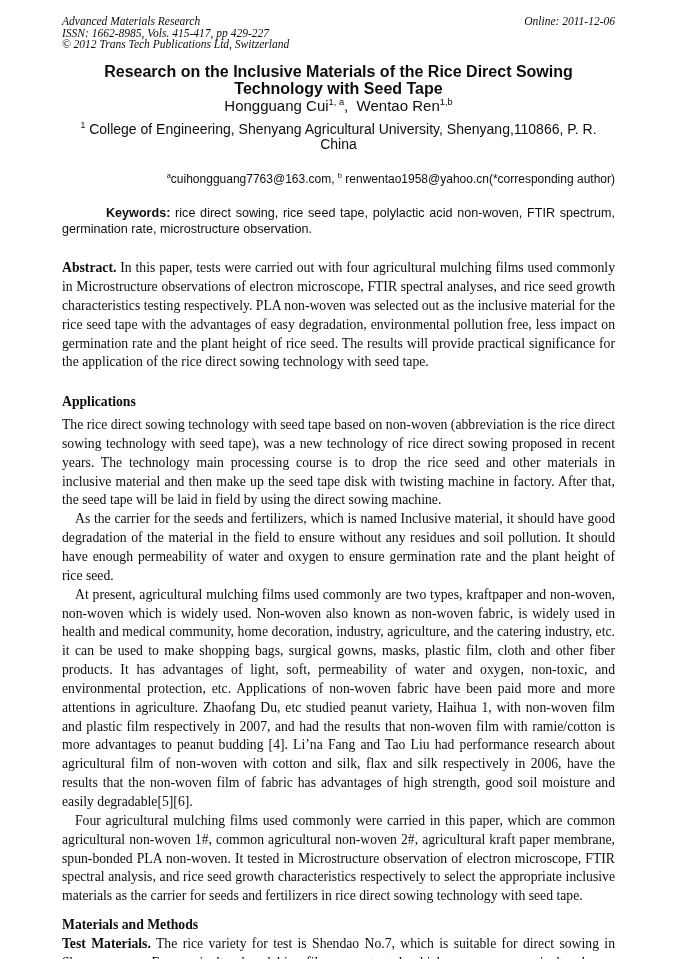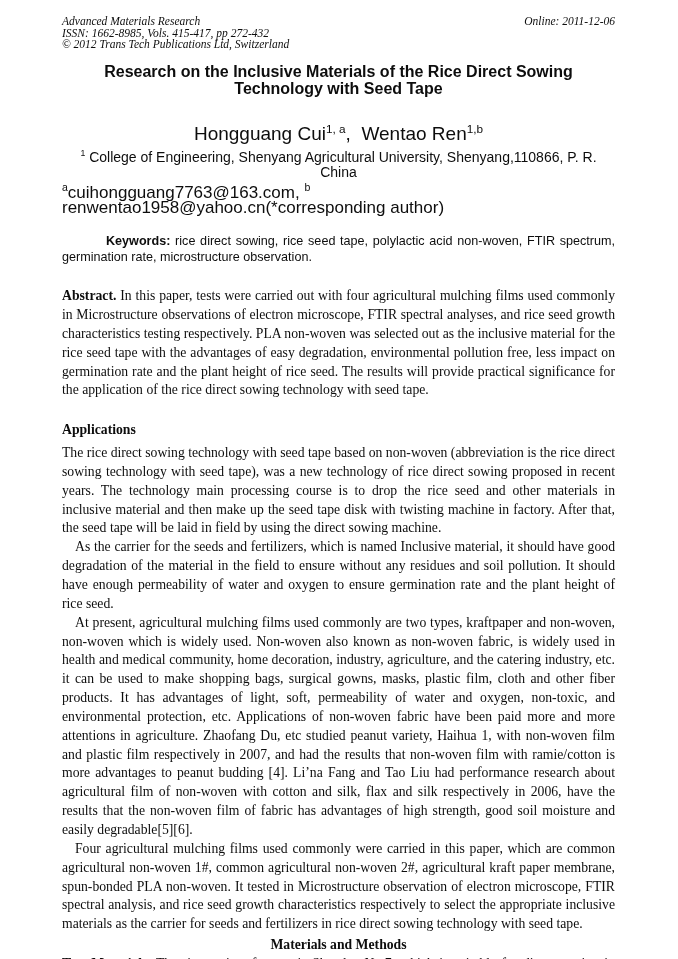--- a/index.html
+++ b/index.html
@@ -29,39 +29,39 @@
   
   .title {
     margin-top: 12px;
     text-align: center;
     font-family: "Liberation Sans", "DejaVu Sans", sans-serif;
     font-weight: bold;
     font-size: 16px;
     line-height: 17px;
   }
   .authors {
-    margin-top: 28px;
+    margin-top: 0;
     text-align: center;
     font-family: "Liberation Sans", "DejaVu Sans", sans-serif;
-    font-size: 19px;
+    font-size: 15px;
     line-height: 18px;
   }
   .authors .sep { white-space: pre; }
   .affiliation {
     margin-top: 7px;
     text-align: center;
     font-family: "Liberation Sans", "DejaVu Sans", sans-serif;
     font-size: 14px;
     line-height: 15px;
   }
   .emails {
-    margin-top: 5px;
-    text-align: left;
+    margin-top: 20px;
+    text-align: right;
     font-family: "Liberation Sans", "DejaVu Sans", sans-serif;
-    font-size: 17px;
+    font-size: 12px;
     line-height: 15px;
   }
   sup {
     font-size: 0.62em;
     line-height: 0;
     vertical-align: super;
   }
   
   .keywords {
     margin-top: 18px;
@@ -77,35 +77,35 @@
     line-height: 18.85px;
     text-align: justify;
   }
   .abstract { margin-top: 22px; }
   .section-heading {
     margin-top: 21px;
     font-weight: bold;
     font-size: 13.7px;
     line-height: 18.85px;
   }
-  .section-heading.tight { margin-top: 2px; text-align: center; }
+  .section-heading.tight { margin-top: 10px; }
   p.para { margin: 0; }
   p.para.first { margin-top: 4px; }
   p.para.indent { text-indent: 13px; }
   b.runin { font-weight: bold; }
 </style>
 </head>
 <body>
 
 <div class="page">
 
   <div class="hdr">
     <div class="hdr-left">
       <div>Advanced Materials Research</div>
-      <div>ISSN: 1662-8985, Vols. 415-417, pp 272-432</div>
+      <div>ISSN: 1662-8985, Vols. 415-417, pp 429-227</div>
       <div>© 2012 Trans Tech Publications Ltd, Switzerland</div>
     </div>
     <div class="hdr-right">Online: 2011-12-06</div>
   </div>
 
   <div class="title">Research on the Inclusive Materials of the Rice Direct Sowing Technology with Seed Tape</div>
 
   <div class="authors">
     <span>Hongguang Cui</span><sup>1, a</sup><span class="sep">,  </span><span>Wentao Ren</span><sup>1,b</sup>
   </div>

